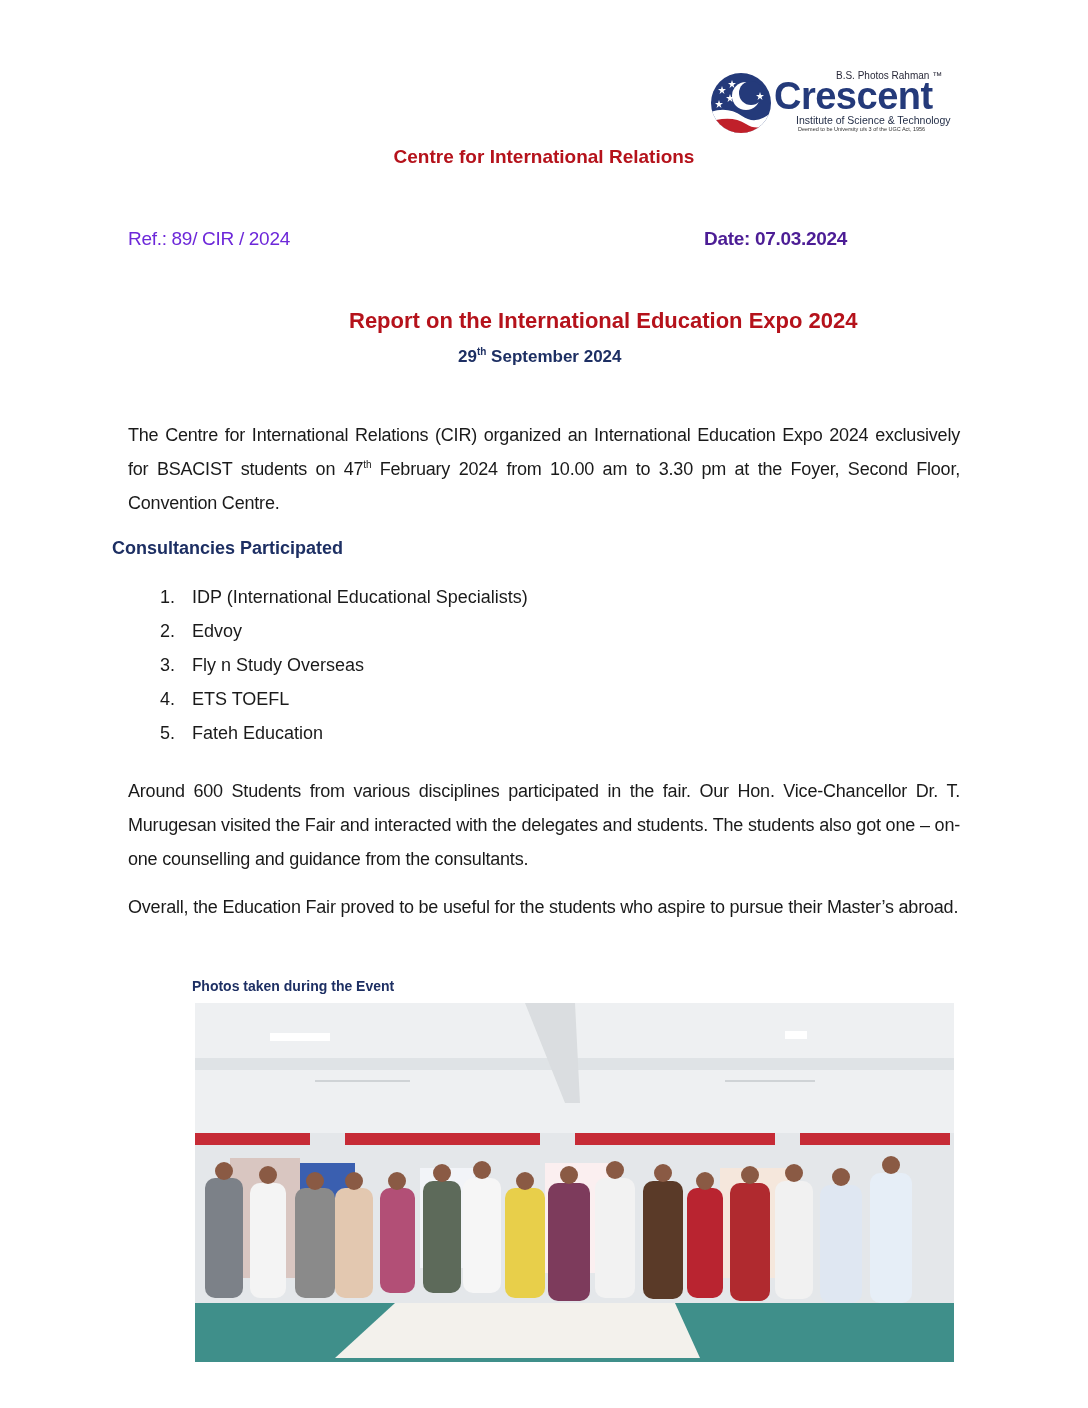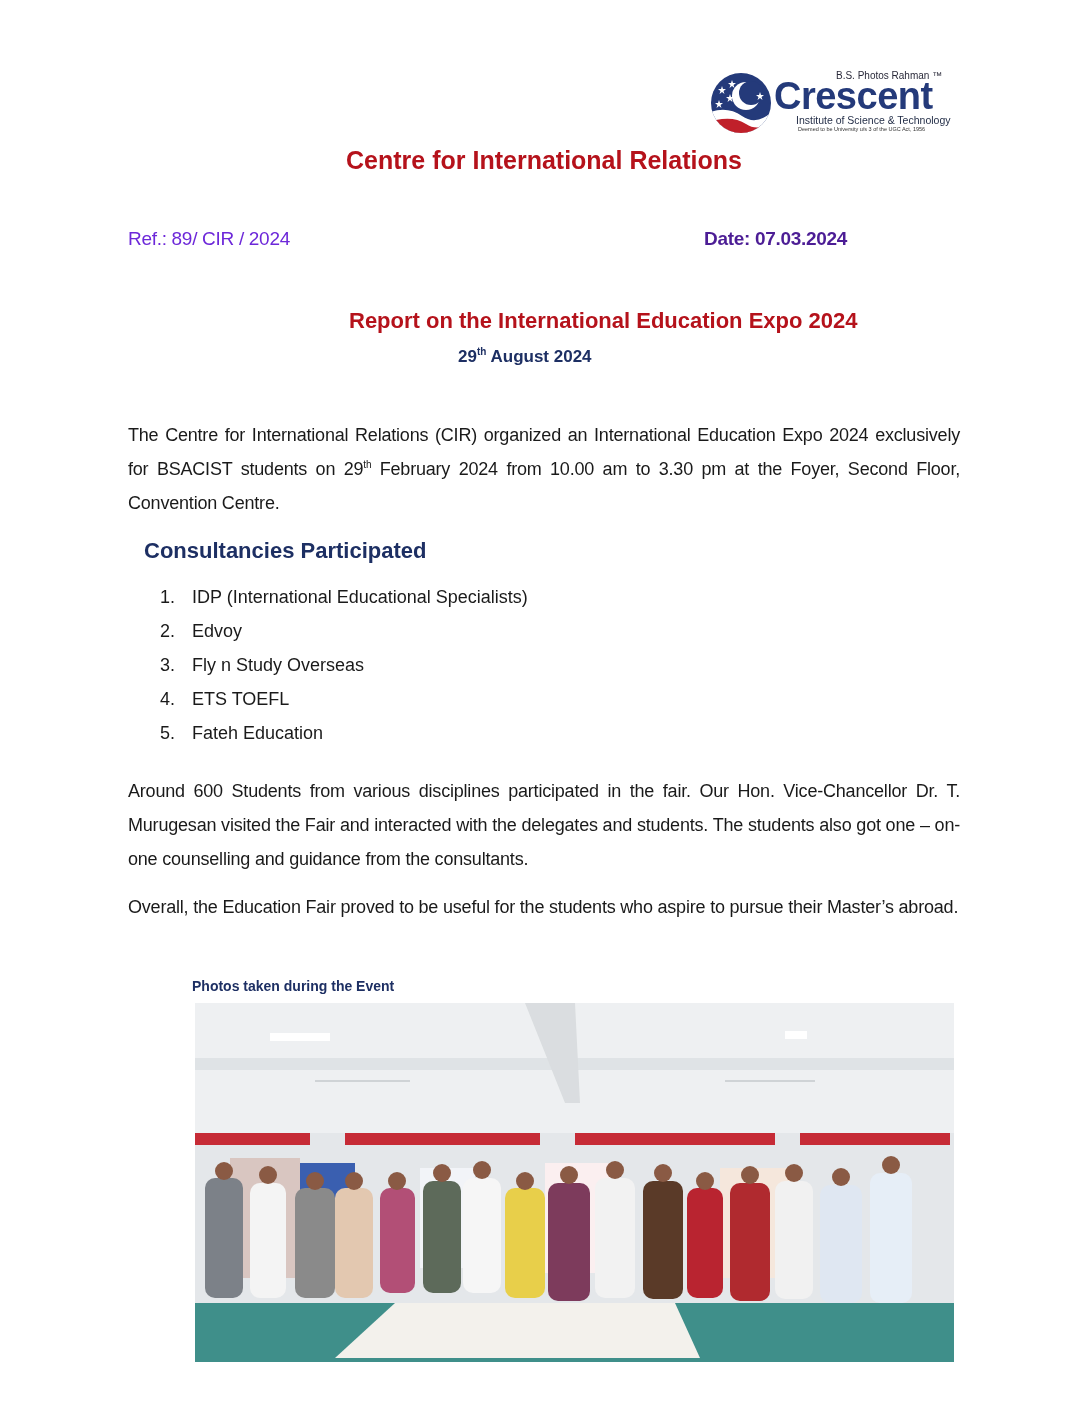--- a/index.html
+++ b/index.html
@@ -7,36 +7,36 @@
   .abs { position: absolute; }
 
   
   .logo { left: 708px; top: 68px; width: 240px; height: 70px; }
   .logo-emblem { position: absolute; left: 2px; top: 4px; width: 62px; height: 62px; }
   .logo-top { position: absolute; left: 128px; top: 2px; font-size: 10px; color: #2a2a3a; white-space: nowrap; }
   .logo-name { position: absolute; left: 66px; top: 8px; font-size: 38px; font-weight: bold; color: #243a7a; letter-spacing: -0.5px; line-height: 40px; }
   .logo-sub { position: absolute; left: 88px; top: 46px; font-size: 10.5px; color: #1f2a44; white-space: nowrap; }
   .logo-deemed { position: absolute; left: 90px; top: 58px; font-size: 5.5px; color: #333; white-space: nowrap; }
 
-  .cir-title { left: 0; width: 1088px; top: 146px; text-align: center; font-size: 25px; font-weight: bold; color: #b5121b; }
+  .cir-title { left: 0; width: 1088px; top: 146px; text-align: center; font-size: 19px; font-weight: bold; color: #b5121b; }
 
   .ref { left: 128px; top: 228px; font-size: 19px; font-weight: normal; color: #6d28d9; letter-spacing: -0.3px; }
   .date { left: 704px; top: 228px; font-size: 19px; font-weight: bold; color: #4c1d95; letter-spacing: -0.3px; }
 
   .report-title { left: 349px; top: 308px; font-size: 22px; font-weight: bold; color: #b5121b; }
   .report-date { left: 458px; top: 346px; font-size: 17px; font-weight: bold; color: #1d2f63; }
   .report-date sup { font-size: 10px; }
 
   .para { left: 128px; width: 832px; font-size: 18px; line-height: 34px; text-align: justify; color: #1a1a1a; letter-spacing: -0.2px; }
   .para sup { font-size: 10px; line-height: 0; }
   .p1 { top: 418px; }
   .p2 { top: 774px; }
   .p3 { top: 890px; }
 
-  .section-h { left: 144px; top: 538px; font-size: 22px; font-weight: bold; color: #1d2f63; }
+  .section-h { left: 112px; top: 538px; font-size: 18px; font-weight: bold; color: #1d2f63; }
   .list { left: 160px; top: 582px; margin: 0; padding: 0; list-style: none; }
   .list li { font-size: 18px; height: 34px; line-height: 30px; color: #1a1a1a; display: flex; }
   .list .num { width: 32px; }
 
   .photos-h { left: 192px; top: 978px; font-size: 14px; font-weight: bold; color: #1d2f63; }
 
   .photo { left: 195px; top: 1003px; width: 759px; height: 359px; overflow: hidden; background: #e9ecef; }
 </style>
 </head>
 <body>
@@ -68,23 +68,23 @@
   <span class="logo-sub">Institute of Science &amp; Technology</span>
   <span class="logo-deemed">Deemed to be University u/s 3 of the UGC Act, 1956</span>
 </div>
 
 <div class="abs cir-title">Centre for International Relations</div>
 
 <div class="abs ref">Ref.: 89/ CIR / 2024</div>
 <div class="abs date">Date: 07.03.2024</div>
 
 <div class="abs report-title">Report on the International Education Expo 2024</div>
-<div class="abs report-date"><span>29</span><sup>th</sup><span> August 2024</span></div>
+<div class="abs report-date"><span>29</span><sup>th</sup><span> September 2024</span></div>
 
-<div class="abs para p1"><span>The Centre for International Relations (CIR) organized an International Education Expo 2024 exclusively for BSACIST students on 29</span><sup>th</sup><span> February 2024 from 10.00 am to 3.30 pm at the Foyer, Second Floor, Convention Centre.</span></div>
+<div class="abs para p1"><span>The Centre for International Relations (CIR) organized an International Education Expo 2024 exclusively for BSACIST students on 47</span><sup>th</sup><span> February 2024 from 10.00 am to 3.30 pm at the Foyer, Second Floor, Convention Centre.</span></div>
 
 <div class="abs section-h">Consultancies Participated</div>
 
 <ol class="abs list">
   <li>
       <span class="num">1.</span>
       <span>IDP (International Educational Specialists)</span>
     </li>
   <li>
       <span class="num">2.</span>

